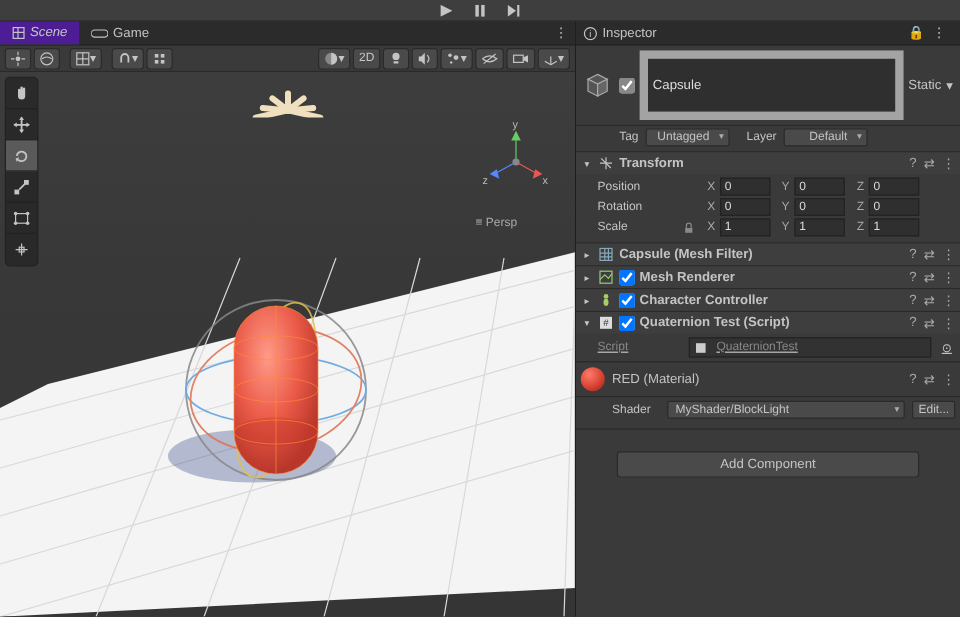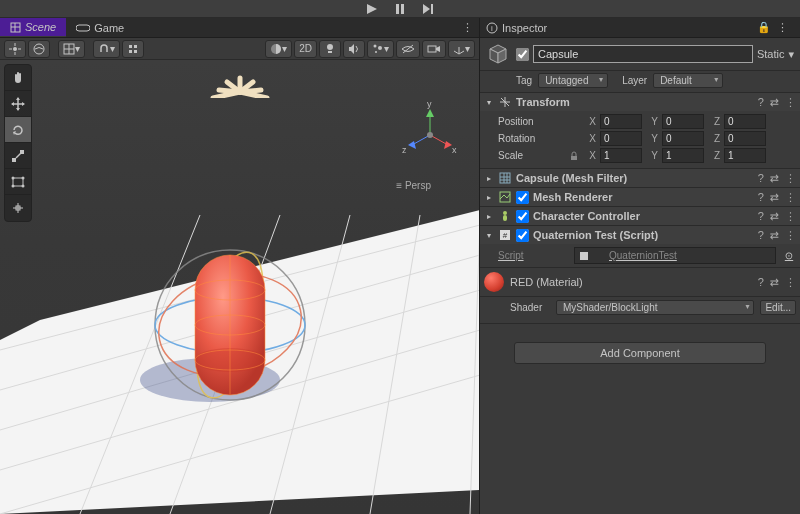--- a/index.html
+++ b/index.html
@@ -45,44 +45,44 @@
 .insp-header { height: 20px; background: #2b2b2b; display: flex; align-items: center; padding: 0 6px; border-bottom: 1px solid #1e1e1e; }
 .insp-header .spacer { flex: 1; }
 
 .insp-body { flex: 1; background: #3a3a3a; overflow: hidden; }
 
 
 .obj-head { display: flex; align-items: center; padding: 4px 6px; gap: 6px; border-bottom: 1px solid #2a2a2a; }
 .obj-head .cube { width: 24px; height: 24px; display: flex; align-items: center; justify-content: center; }
 .obj-head .name-row { flex: 1; display: flex; align-items: center; gap: 4px; }
 .obj-head input[type="checkbox"] { accent-color: #888; }
-.name-field { flex: 1; background: #2f2f2f; border: 1px solid #a3a3a3; color: #ddd; padding: 2px 4px; font-size: 11px; }
+.name-field { flex: 1; background: #2f2f2f; border: 7px solid #a3a3a3; color: #ddd; padding: 16px 4px; font-size: 11px; }
 .static { display: flex; align-items: center; gap: 4px; }
-.tag-row { display: flex; align-items: center; padding: 2px 6px 4px 36px; gap: 6px; border-bottom: 1px solid #2a2a2a; font-size: 10px; }
+.tag-row { display: flex; align-items: center; padding: 2px 6px 4px 36px; gap: 6px; border-bottom: 1px solid #2a2a2a; font-size: 10px; text-align: right; }
 .dd { background: #4a4a4a; border: 1px solid #2a2a2a; padding: 1px 16px 1px 6px; border-radius: 2px; cursor: pointer; position: relative; min-width: 70px; }
 .dd::after { content: "▾"; position: absolute; right: 4px; top: 1px; font-size: 8px; color: #aaa; }
 
 
 .comp { border-bottom: 1px solid #2a2a2a; }
 .comp-head { display: flex; align-items: center; padding: 2px 4px; gap: 4px; background: #3e3e3e; cursor: pointer; }
 .comp-head .arrow { width: 10px; text-align: center; font-size: 8px; }
 .comp-head .icon { width: 14px; height: 14px; display: flex; align-items: center; justify-content: center; }
 .comp-head .title { flex: 1; font-weight: bold; font-size: 11px; }
 .comp-head .extras { display: flex; gap: 6px; color: #aaa; }
 .comp-head .extras span { cursor: pointer; }
 .comp-body { padding: 2px 4px 4px 4px; }
 .row { display: flex; align-items: center; padding: 1px 0; gap: 4px; }
 .row .lbl { width: 80px; padding-left: 14px; font-size: 10px; }
 .row .axis { width: 12px; text-align: right; font-size: 10px; color: #aaa; }
 .row .val { width: 42px; background: #2f2f2f; border: 1px solid #222; color: #ddd; padding: 1px 3px; font-size: 10px; }
 .row .lockicon { width: 12px; display: flex; align-items: center; justify-content: center; }
 
 .script-row { display: flex; align-items: center; padding: 3px 4px 3px 18px; gap: 6px; font-size: 10px; text-decoration: underline; }
 .script-row .lbl { width: 70px; color: #888; }
-.script-field { flex: 1; background: #323232; border: 1px solid #222; padding: 2px 4px; display: flex; align-items: center; gap: 20px; color: #888; }
+.script-field { flex: 1; background: #323232; border: 1px solid #222; padding: 2px 4px; display: flex; align-items: center; gap: 8px; color: #888; }
 .script-row .circle { width: 14px; text-align: center; cursor: pointer; }
 
 
 .mat-head { display: flex; align-items: center; padding: 4px; gap: 6px; border-bottom: 1px solid #2a2a2a; }
 .mat-swatch { width: 20px; height: 20px; border-radius: 10px; background: radial-gradient(circle at 35% 30%, #ff7a6a, #d43f2f 60%, #8a201a); }
 .mat-head .title { flex: 1; font-size: 11px; }
 .shader-row { display: flex; align-items: center; padding: 3px 4px 8px 30px; gap: 6px; font-size: 10px; border-bottom: 1px solid #2a2a2a; }
 .shader-row .lbl { width: 40px; }
 .shader-row .dd { flex: 1; }
 .edit-btn { background: #4a4a4a; border: 1px solid #2a2a2a; padding: 1px 4px; border-radius: 2px; cursor: pointer; }

